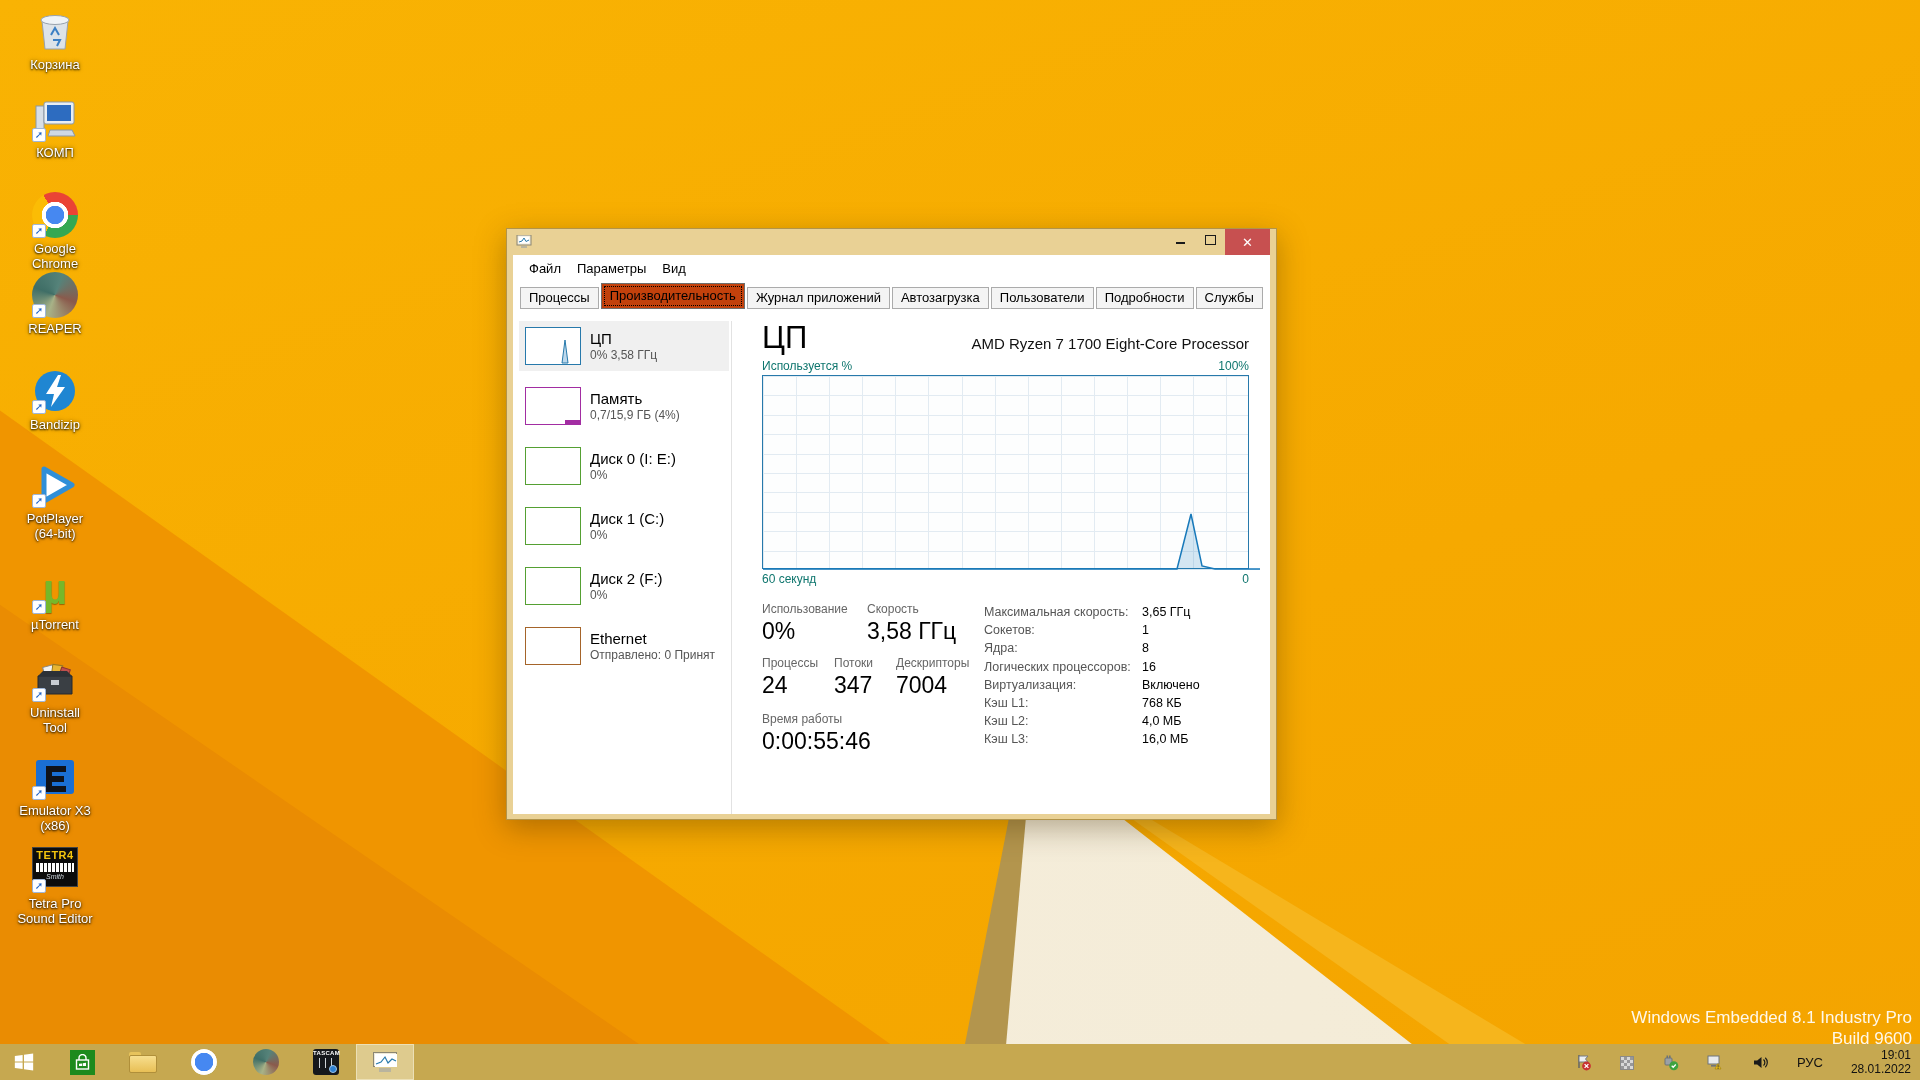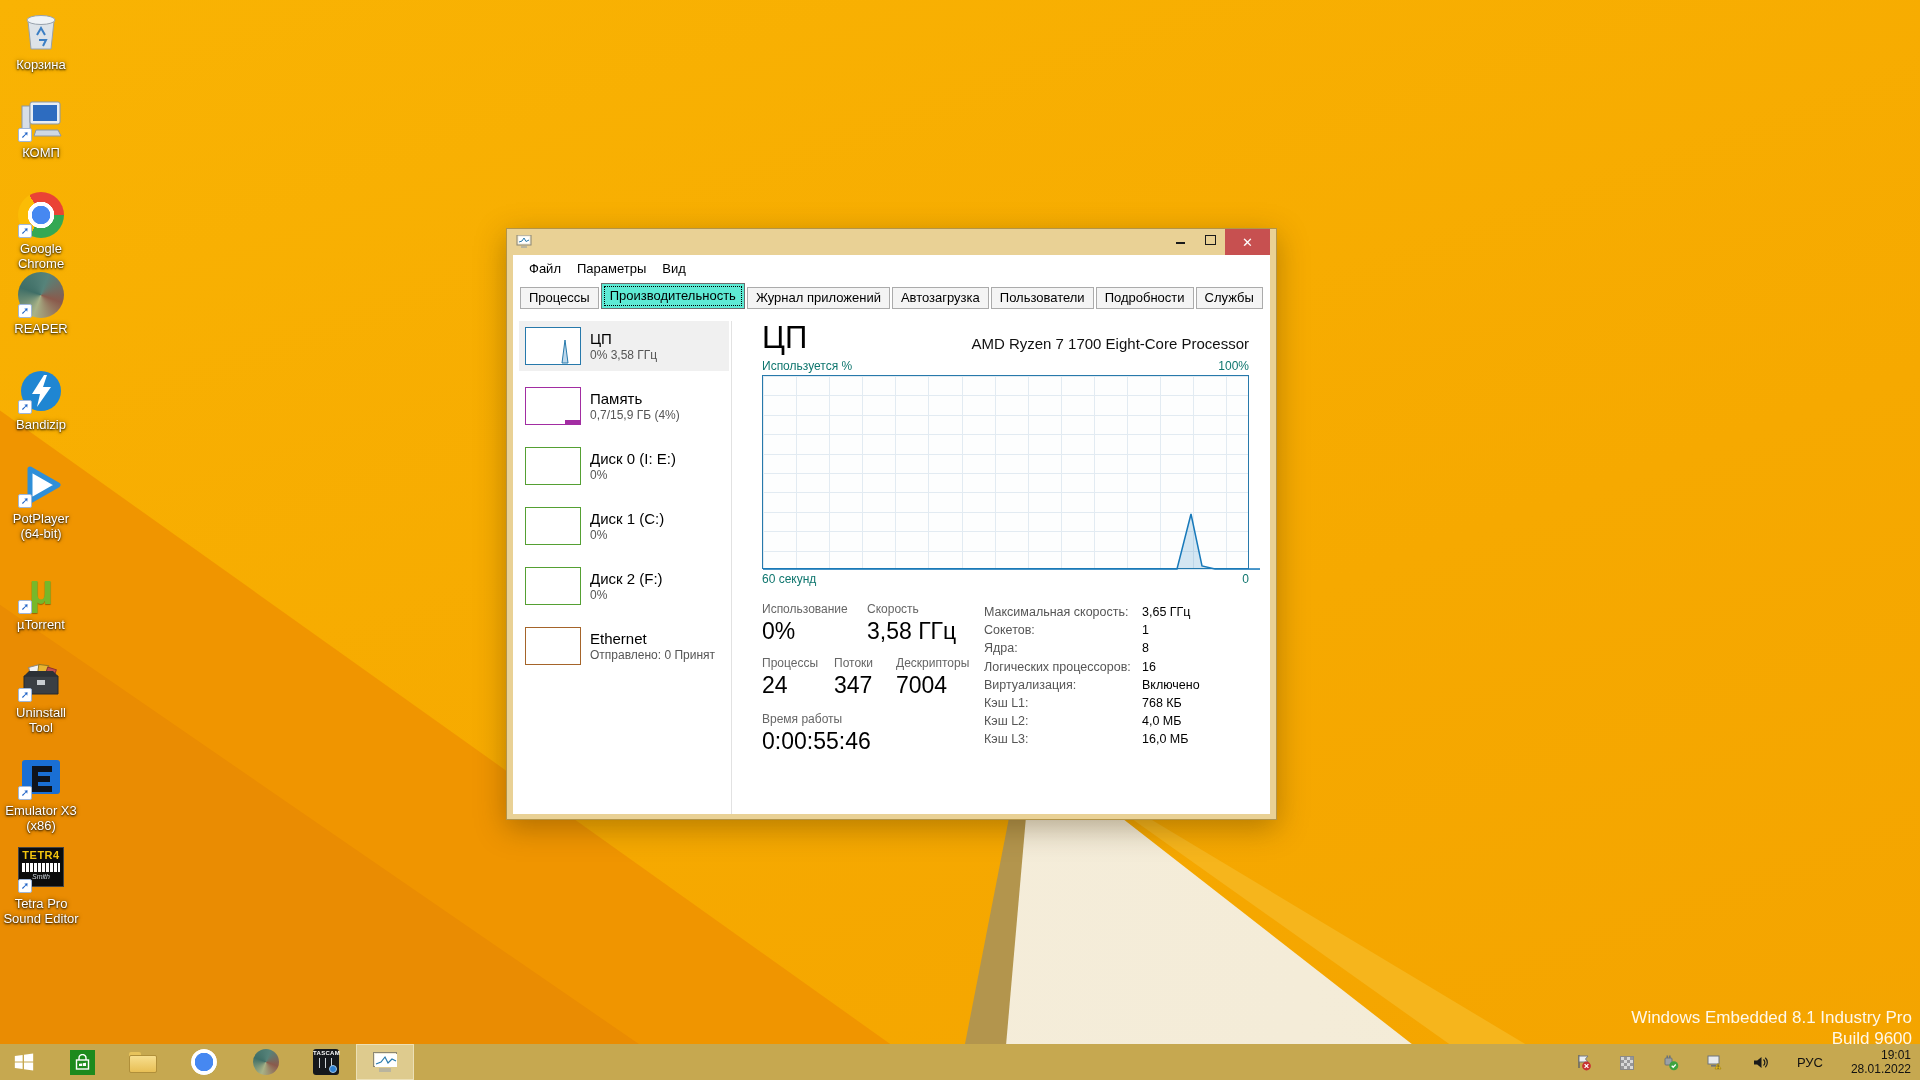--- a/index.html
+++ b/index.html
@@ -11,21 +11,21 @@
   .wp{position:absolute;inset:0;background:linear-gradient(160deg,#f9b303 0%,#f6a900 60%,#f4a400 100%);}
   .facet{position:absolute;inset:0;}
   .f-dark1{background:#f09500;clip-path:polygon(0 38%,49% 100%,0 100%);}
   .f-dark2{background:#ea8c02;clip-path:polygon(0 56%,36% 100%,0 100%);}
   .f-goldedge{background:#f6b51c;clip-path:polygon(1032px 748px,1500px 1080px,1585px 1080px);}
   .f-khaki{background:#b3954d;clip-path:polygon(1021px 756px,958px 1080px,1078px 1080px);}
   .f-cream{background:linear-gradient(100deg,#e9dcbb 0%,#f5edda 40%,#f3ebd6 100%);
            clip-path:polygon(1032px 748px,1003px 1080px,1458px 1080px);}
 
   
-  .dicon{position:absolute;left:3px;width:76px;text-align:center;cursor:default;}
+  .dicon{position:absolute;left:17px;width:76px;text-align:center;cursor:default;}
   .dicon .ic{width:46px;height:46px;margin:0 auto;position:relative;}
   .dicon .lbl{margin-top:3px;font-size:13px;line-height:15px;color:#fff;
               text-shadow:0 1px 2px rgba(0,0,0,.95),0 0 4px rgba(0,0,0,.55);}
   .sc{position:absolute;left:0;bottom:0;width:14px;height:14px;background:#fff;border:1px solid #9fb6d8;
       border-radius:2px;color:#1d62c6;font-size:10px;font-weight:bold;line-height:12px;text-align:center;}
   .sc::before{content:"➚";}
   .chrome-ball{width:100%;height:100%;border-radius:50%;
     background:radial-gradient(circle at 50% 50%,#4688f1 0 9px,#fff 9.5px 13px,rgba(0,0,0,0) 13.5px),
                conic-gradient(from -30deg,#ea4335 0 33%,#34a853 0 66%,#fbbc05 0 100%);}
   .reaper-ball{width:100%;height:100%;border-radius:50%;
@@ -54,21 +54,21 @@
   .tb-max::before{content:"";width:9px;height:8px;border:1.5px solid #1a1a1a;}
   .tb-close{width:45px;height:26px;background:#c75050;display:flex;align-items:center;justify-content:center;}
   .tb-close::before{content:"✕";color:#fff;font-size:13px;}
   .win-body{background:#fff;height:559px;position:relative;display:flex;flex-direction:column;}
 
   .menubar{height:27px;display:flex;align-items:center;padding-left:8px;font-size:13px;}
   .menu-item{padding:4px 8px;}
   .tabsrow{height:27px;display:flex;align-items:flex-end;padding-left:7px;font-size:13px;}
   .tab{border:1px solid #ababab;background:#f4f4f4;padding:3px 8px 4px;margin-right:2px;
        height:22px;display:flex;align-items:center;}
-  .tab.sel{background:#5eead4;border-color:#6e6e6e;height:26px;outline:1px dotted #000;outline-offset:-4px;margin-top:12px;}
+  .tab.sel{background:#c2410c;border-color:#6e6e6e;height:26px;outline:1px dotted #000;outline-offset:-4px;margin-top:12px;}
 
   .content{flex:1;display:flex;padding:12px 0 0 6px;overflow:hidden;}
   .sidebar{width:212px;padding-right:2px;}
   .side-item{display:flex;align-items:center;height:50px;margin-bottom:10px;padding-left:6px;}
   .side-item.sel{background:#f0f0f0;}
   .thumb{width:56px;height:38px;background:#fff;border:1px solid;position:relative;flex:none;}
   .side-txt{margin-left:9px;min-width:0;}
   .side-title{font-size:15px;line-height:18px;white-space:nowrap;}
   .side-sub{font-size:12px;line-height:15px;color:#555;white-space:nowrap;overflow:hidden;max-width:138px;}
   .divider{width:1px;background:#e2e2e2;}

